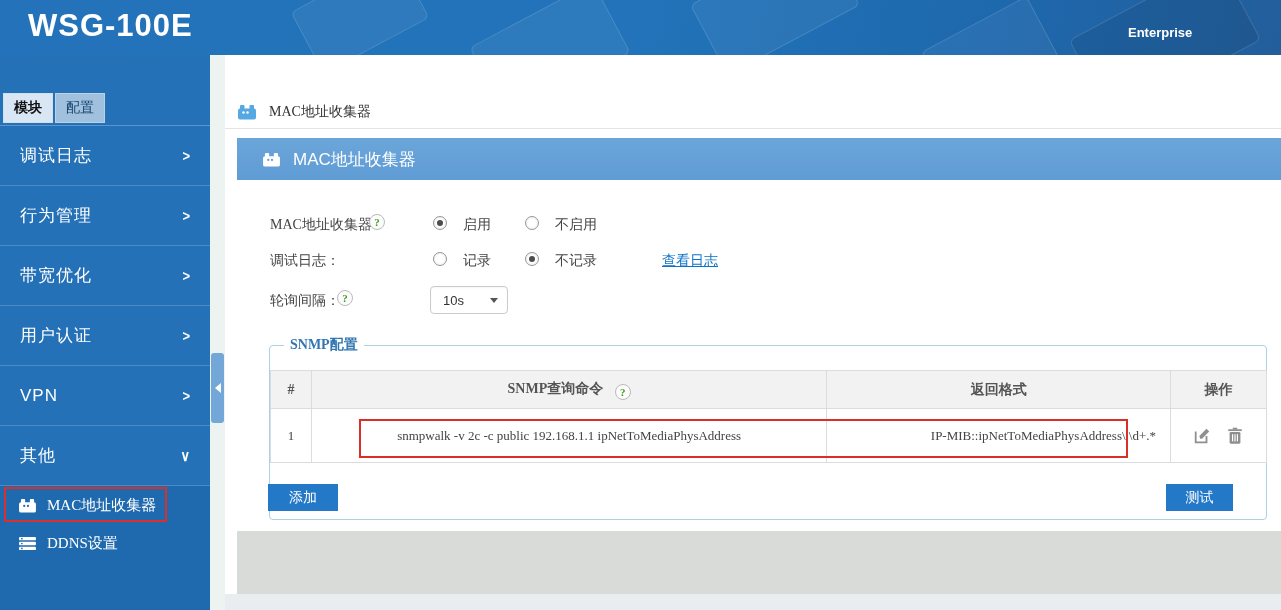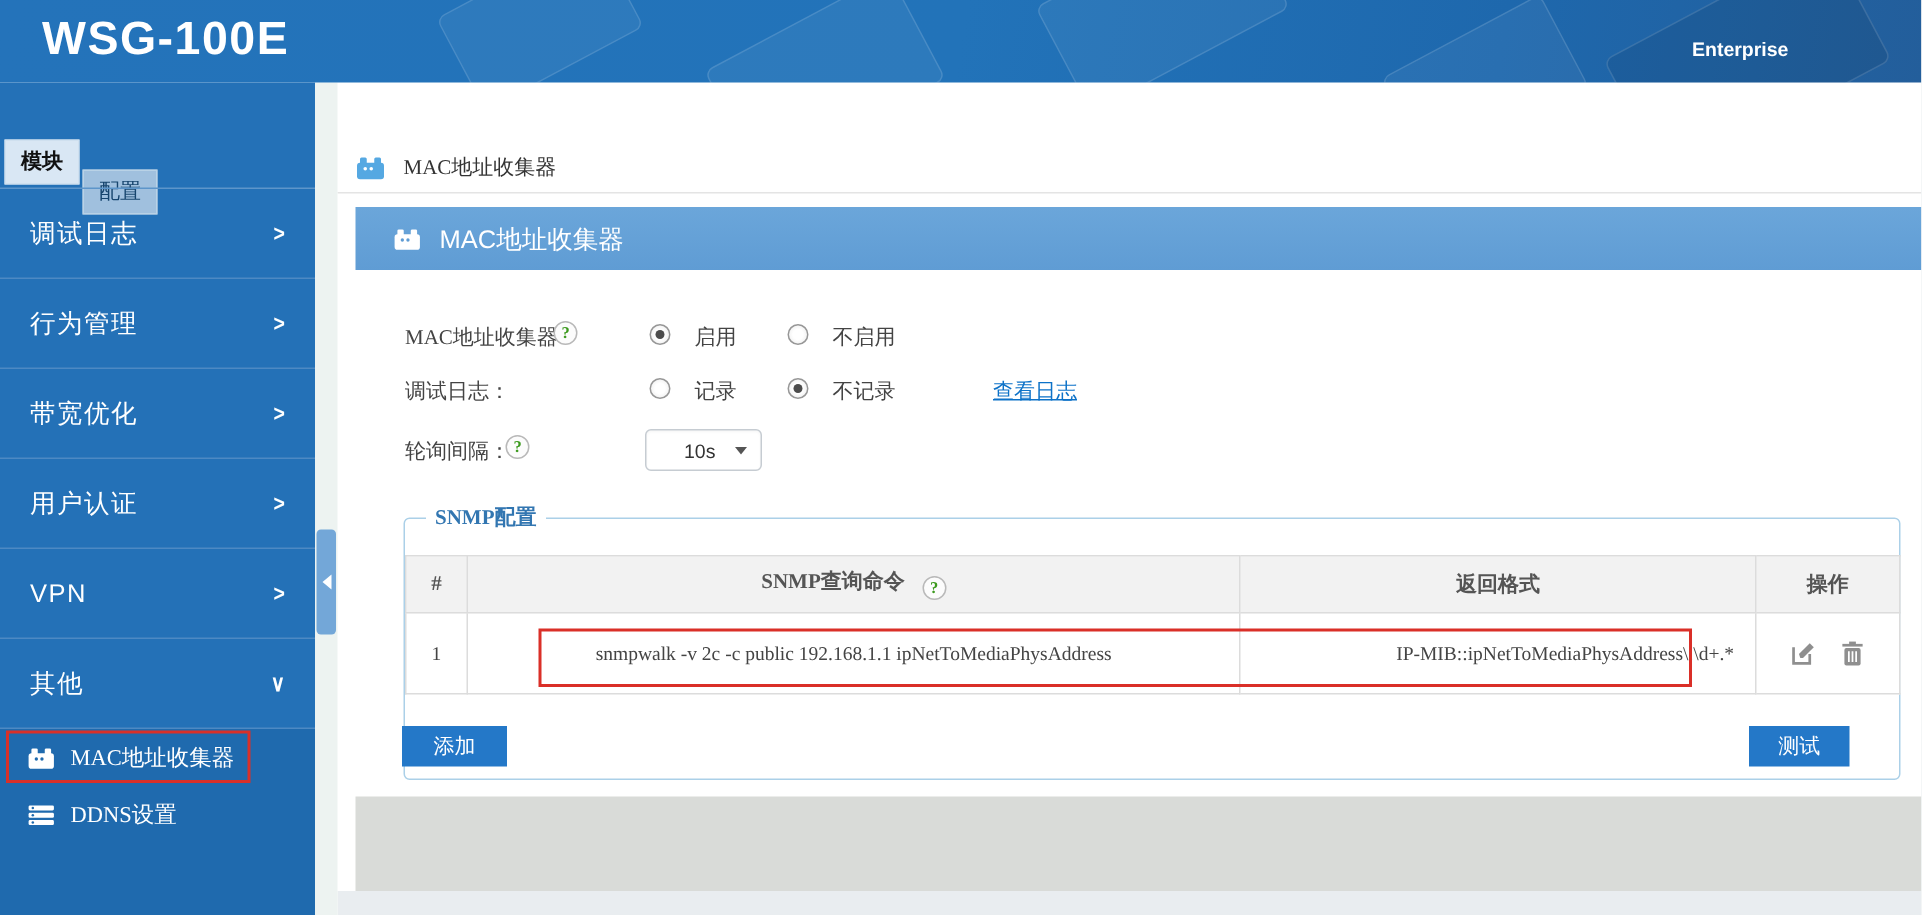--- a/index.html
+++ b/index.html
@@ -21,21 +21,21 @@
   .logo{position:absolute;left:28px;top:8px;color:#fff;font-size:31px;font-weight:bold;
         letter-spacing:1px;}
   .edition{position:absolute;left:1128px;top:25px;color:#fff;font-size:13px;font-weight:bold;}
 
   
   .sidebar{position:absolute;left:0;top:55px;width:210px;height:555px;background:#2471b7;z-index:4;}
   .tabs{position:absolute;left:3px;top:38px;height:30px;display:flex;}
   .tab{width:50px;height:30px;font-size:14px;display:flex;align-items:center;justify-content:center;
        color:#17456e;cursor:pointer;border:1px solid #cfe0ef;margin-right:2px;}
   .tab.active{background:#d9e7f4;color:#111;font-weight:bold;}
-  .tab.inactive{background:#a0c0de;border-color:#b9d2e6;margin-top:20px;}
+  .tab.inactive{background:#a0c0de;border-color:#b9d2e6;}
   .menu{position:absolute;left:0;top:70px;width:210px;border-top:1px solid #5d95ca;}
   .menu-item{height:60px;border-bottom:1px solid #4d89c3;display:flex;align-items:center;
              justify-content:space-between;padding:0 20px;cursor:pointer;}
   .menu-item .mlabel{color:#fff;font-size:17px;letter-spacing:1px;}
   .menu-item .arrow{color:#fff;font-size:13px;font-weight:bold;transform:scaleY(1.15);}
   .submenu{position:absolute;left:0;top:431px;width:210px;height:124px;background:#1f6aae;}
   .submenu-item{position:relative;height:38px;display:flex;align-items:center;gap:10px;
                 padding-left:18px;cursor:pointer;color:#fff;}
   .submenu-item .slabel{font-family:"Liberation Serif",serif;font-size:15px;color:#fff;}
   .sel-red-box{position:absolute;left:4px;top:1px;width:163px;height:35px;
@@ -70,21 +70,21 @@
   .radio{position:absolute;width:14px;height:14px;border-radius:50%;border:1px solid #979797;
          background:radial-gradient(#fff 40%,#e8e8e8);cursor:pointer;}
   .radio.checked::after{content:"";position:absolute;left:3px;top:3px;width:6px;height:6px;
          border-radius:50%;background:#4c4c4c;}
   .opt-label{position:absolute;font-family:"Liberation Serif",serif;font-size:14px;color:#444;cursor:pointer;}
   .loglink{position:absolute;font-family:"Liberation Serif",serif;font-size:14px;color:#0d72c8;
            text-decoration:underline;cursor:pointer;}
   .selectbox{position:absolute;width:78px;height:28px;border:1px solid #c6ccd2;border-radius:4px;
              background:#fff;display:flex;align-items:center;justify-content:space-between;
              padding:0 9px 0 12px;cursor:pointer;box-shadow:inset 0 1px 2px rgba(0,0,0,.04);}
-  .selectbox .selval{font-size:13px;color:#333;margin-left:13px;}
+  .selectbox .selval{font-size:13px;color:#333;}
   .selectbox .caret{width:0;height:0;border-left:4px solid transparent;border-right:4px solid transparent;
              border-top:5px solid #555;}
 
   
   .snmp-fieldset{position:absolute;left:44px;top:290px;width:998px;height:175px;
                  border:1px solid #abd0e8;border-radius:4px;}
   .snmp-legend{position:absolute;left:14px;top:-10px;background:#fff;padding:0 6px;
                color:#3276b1;font-weight:bold;font-size:14px;font-family:"Liberation Serif",serif;}
   .snmp-table{position:absolute;left:45px;top:315px;width:997px;border-collapse:collapse;}
   .snmp-table th{background:#f2f2f2;border:1px solid #dcdcdc;height:38px;color:#555;

